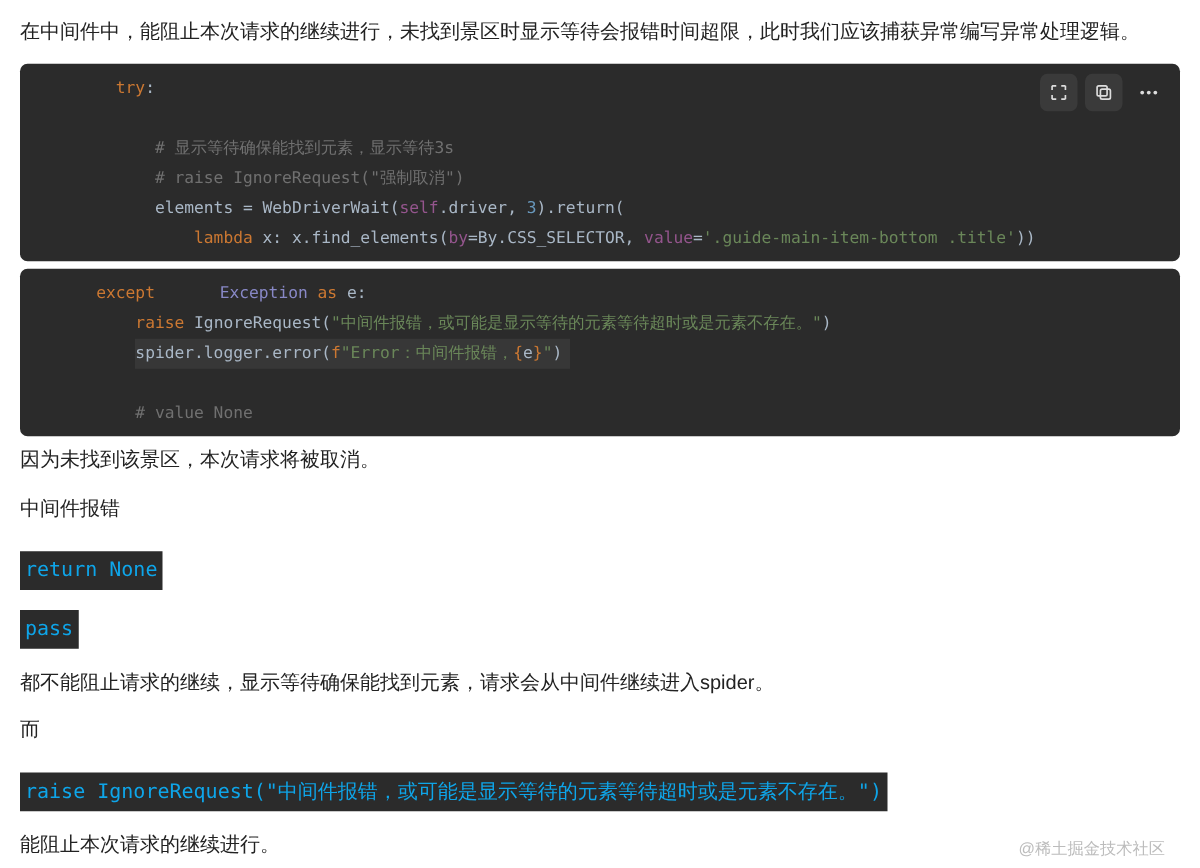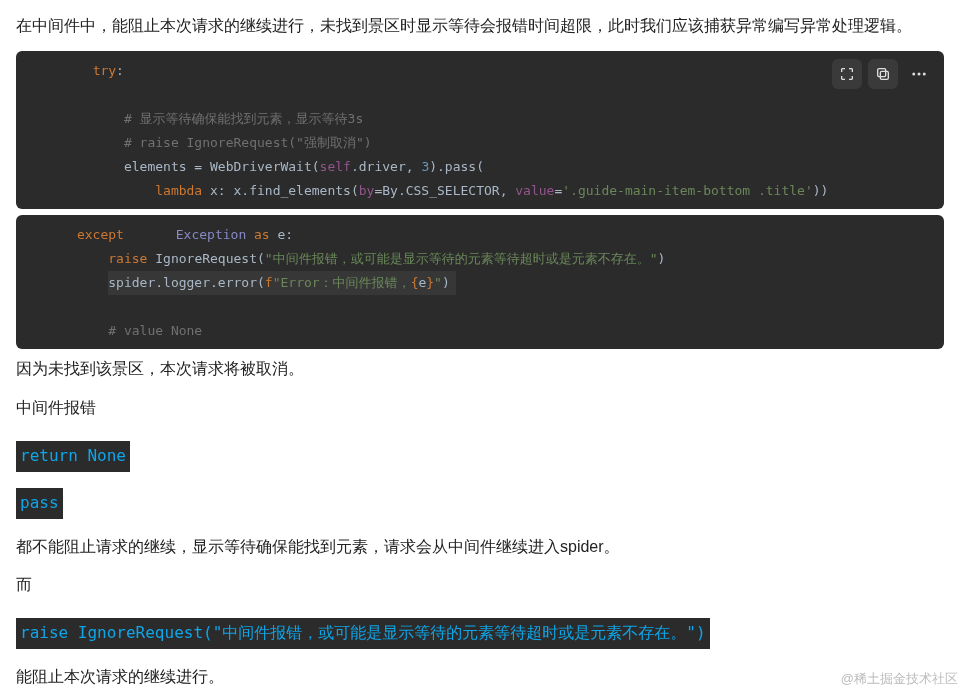--- a/index.html
+++ b/index.html
@@ -67,21 +67,21 @@
     background: #2b2b2b;
     color: #0ea5e9;
     font-family: "Consolas","Menlo",monospace;
     font-size: 16px;
     padding: 1px 4px;
     margin: 8px 0;
   }
   .watermark {
     position: absolute;
     bottom: 4px;
-    right: 2px;
+    right: 28px;
     font-size: 13px;
     color: #bcbcbc;
   }
 </style>
 </head>
 <body>
 
 <p class="para">在中间件中，能阻止本次请求的继续进行，未找到景区时显示等待会报错时间超限，此时我们应该捕获异常编写异常处理逻辑。</p>
 
 <div class="code-block">
@@ -102,21 +102,21 @@
           <circle cx="5" cy="12" r="2"></circle>
           <circle cx="12" cy="12" r="2"></circle>
           <circle cx="19" cy="12" r="2"></circle>
         </svg>
     </div>
   </div>
 <pre>        <span class="c-key">try</span><span class="c-op">:</span>
 
             <span class="c-cmt"># 显示等待确保能找到元素，显示等待3s</span>
             <span class="c-cmt"># raise IgnoreRequest("强制取消")</span>
-            <span class="c-id">elements</span><span class="c-op"> = </span><span class="c-fn">WebDriverWait</span><span class="c-op">(</span><span class="c-self">self</span><span class="c-id">.driver</span><span class="c-op">, </span><span class="c-num">3</span><span class="c-op">)</span><span class="c-id">.pass(</span>
+            <span class="c-id">elements</span><span class="c-op"> = </span><span class="c-fn">WebDriverWait</span><span class="c-op">(</span><span class="c-self">self</span><span class="c-id">.driver</span><span class="c-op">, </span><span class="c-num">3</span><span class="c-op">)</span><span class="c-id">.return(</span>
                 <span class="c-key">lambda</span><span class="c-id"> x: x.find_elements(</span><span class="c-self">by</span><span class="c-op">=</span><span class="c-by">By.CSS_SELECTOR</span><span class="c-op">, </span><span class="c-self">value</span><span class="c-op">=</span><span class="c-str">'.guide-main-item-bottom .title'</span><span class="c-op">))</span>
 </pre>
 </div>
 
 <div class="code-block">
 <pre>      <span class="c-key">except</span><span> </span><span class="c-exc">Exception</span><span class="c-key"> as </span><span class="c-id">e</span><span class="c-op">:</span>
           <span class="c-key">raise</span><span> </span><span class="c-fn">IgnoreRequest</span><span class="c-op">(</span><span class="c-str">"中间件报错，或可能是显示等待的元素等待超时或是元素不存在。"</span><span class="c-op">)</span>
           <span class="hl-line"><span class="c-id">spider.logger.error(</span><span class="c-key">f</span><span class="c-fstr">"Error：中间件报错，</span><span class="c-fbrace">{</span><span class="c-id">e</span><span class="c-fbrace">}</span><span class="c-fstr">"</span><span class="c-op">)</span></span>
 
           <span class="c-cmt"># value None</span></pre>

